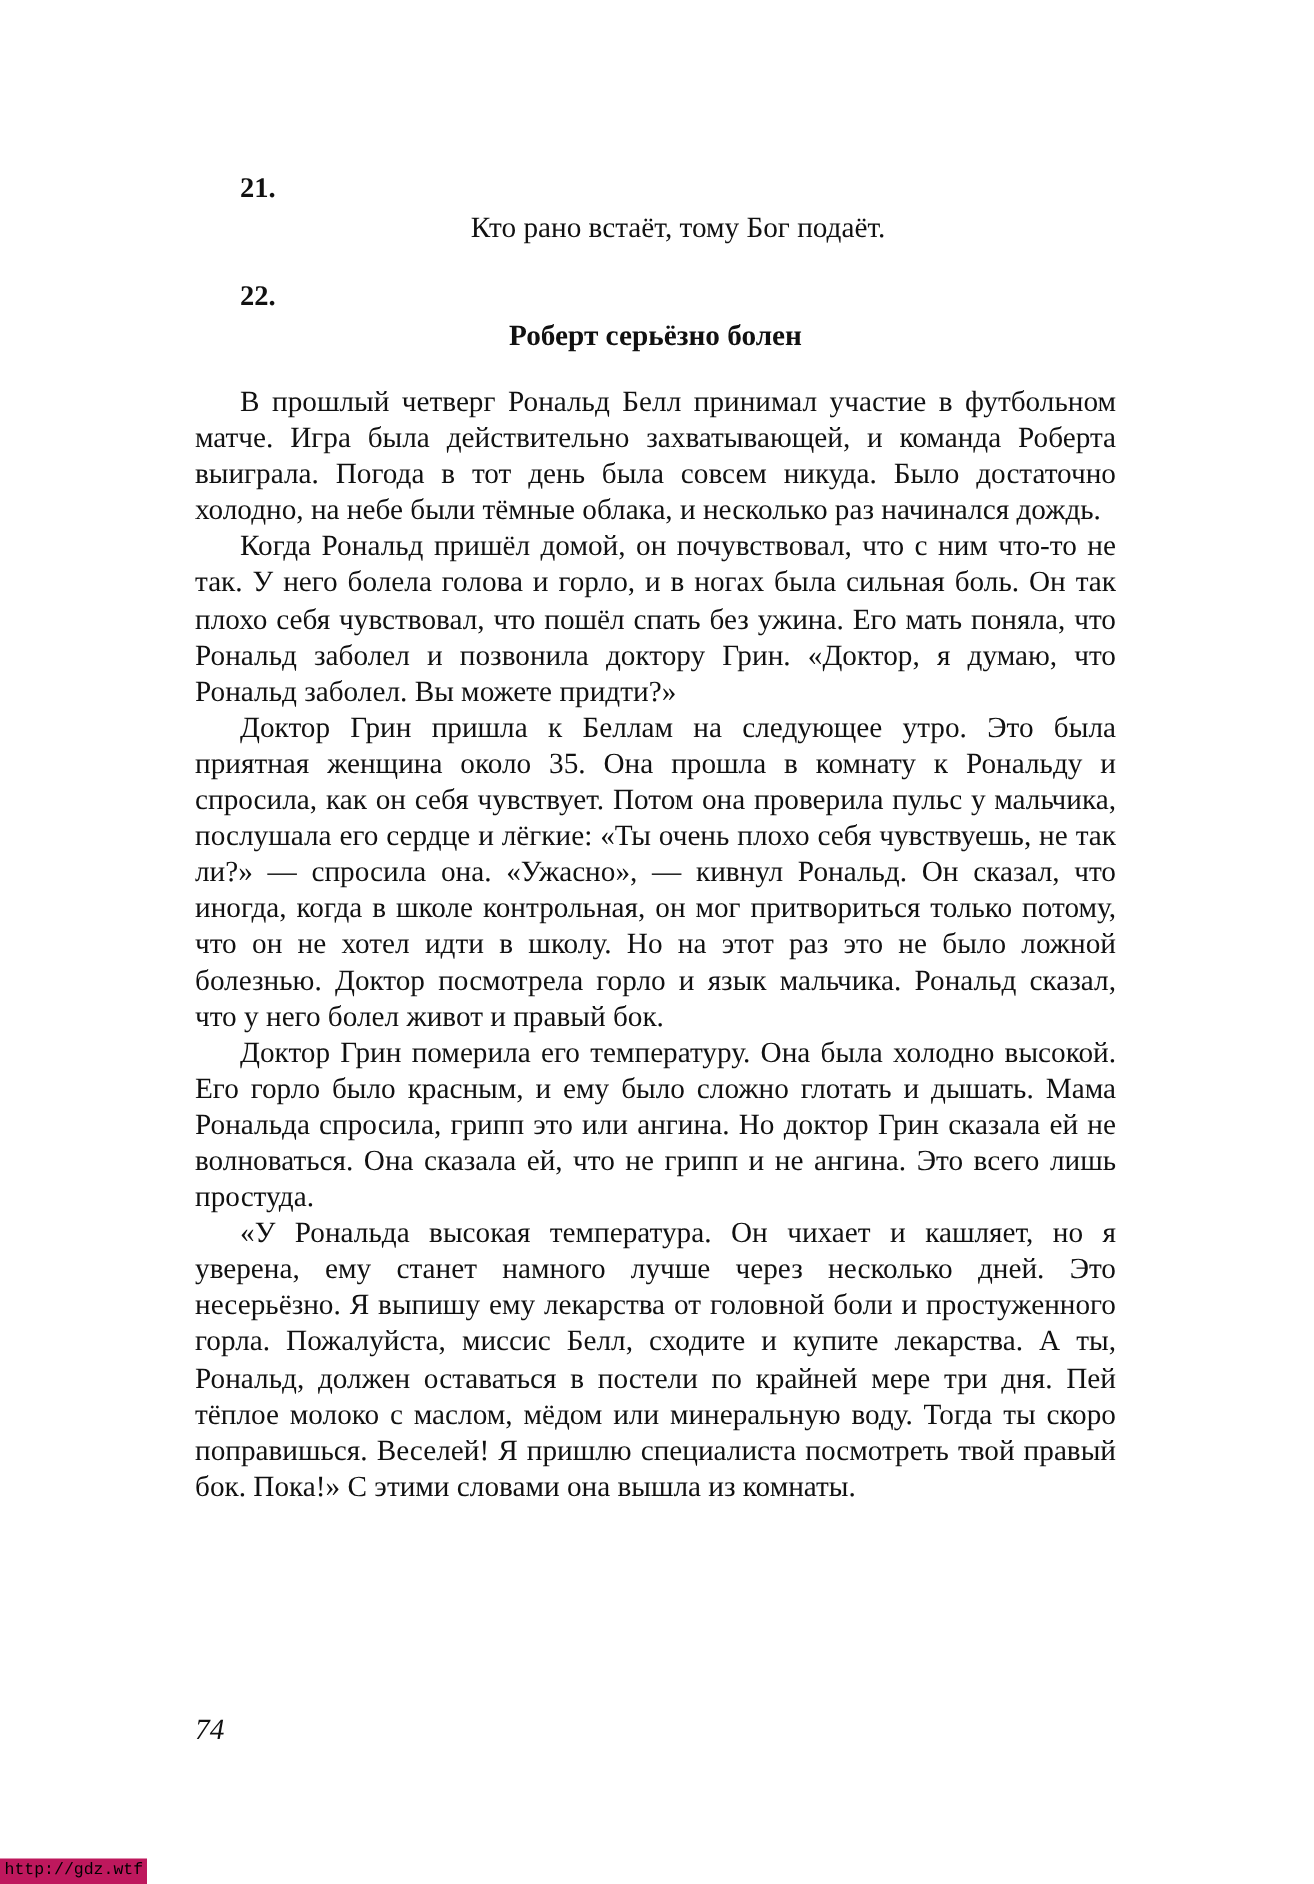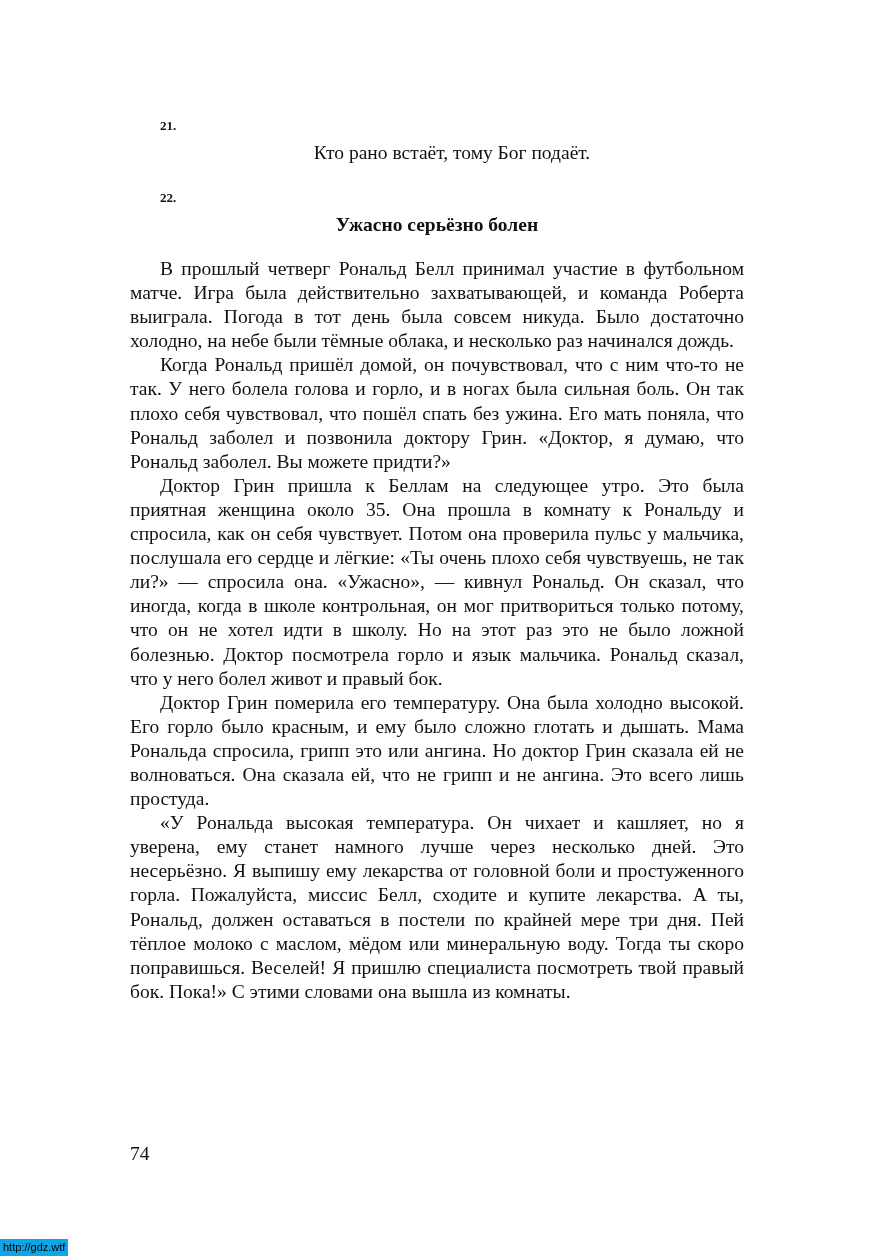--- a/index.html
+++ b/index.html
@@ -16,21 +16,21 @@
       color: #111111;
     }
     .page {
       position: absolute;
       left: 130px;
       top: 114px;
       width: 614px;
     }
     .ex-num {
       font-weight: bold;
-      font-size: 13px;
+      font-size: 19px;
       line-height: 24px;
       margin: 0;
       padding-left: 30px;
     }
     .plain-line {
       font-size: 19.5px;
       line-height: 24px;
       margin: 0;
       padding-left: 30px;
       text-align: center;
@@ -57,43 +57,44 @@
       text-indent: 30px;
       hyphens: manual;
     }
     .page-number {
       position: absolute;
       left: 130px;
       top: 1142px;
       font-size: 19.5px;
       line-height: 24px;
       margin: 0;
+      font-style: italic;
     }
     .watermark {
       position: absolute;
       left: 0;
       top: 1239px;
       height: 17px;
       padding: 0 3px;
-      background: #0ea5e9;
-      font-family: Liberation Sans, sans-serif;
+      background: #be185d;
+      font-family: Liberation Mono, monospace;
       font-size: 11px;
       line-height: 17px;
       color: #000000;
     }
   </style>
 </head>
 <body>
 
 <div class="page">
   <p class="ex-num" id="ex21-num">21.</p>
   <p class="plain-line" id="ex21-text">Кто рано встаёт, тому Бог подаёт.</p>
 
   <p class="ex-num" id="ex22-num">22.</p>
-  <h2 class="story-title">Ужасно серьёзно болен</h2>
+  <h2 class="story-title">Роберт серьёзно болен</h2>
 
   <div class="story">
     <p>В прошлый четверг Рональд Белл принимал участие в футбольном матче. Игра была действительно захватывающей, и команда Роберта выиграла. Погода в тот день была совсем никуда. Было достаточно холодно, на небе были тёмные облака, и несколько раз начинался дождь.</p>
     <p>Когда Рональд пришёл домой, он почувствовал, что с ним что-то не так. У него болела голова и горло, и в ногах была сильная боль. Он так плохо себя чувствовал, что пошёл спать без ужина. Его мать поняла, что Рональд заболел и позвонила доктору Грин. «Доктор, я думаю, что Рональд заболел. Вы можете придти?»</p>
     <p>Доктор Грин пришла к Беллам на следующее утро. Это была приятная женщина около 35. Она прошла в комнату к Рональду и спросила, как он себя чувствует. Потом она проверила пульс у мальчика, послушала его сердце и лёгкие: «Ты очень плохо себя чувствуешь, не так ли?» — спросила она. «Ужасно», — кивнул Рональд. Он сказал, что иногда, когда в школе контрольная, он мог притвориться только потому, что он не хотел идти в школу. Но на этот раз это не было ложной болезнью. Доктор посмотрела горло и язык мальчика. Рональд сказал, что у него болел живот и правый бок.</p>
     <p>Доктор Грин померила его температуру. Она была холодно высокой. Его горло было красным, и ему было сложно глотать и дышать. Мама Рональда спросила, грипп это или ангина. Но доктор Грин сказала ей не волноваться. Она сказала ей, что не грипп и не ангина. Это всего лишь простуда.</p>
     <p>«У Рональда высокая температура. Он чихает и кашляет, но я уверена, ему станет намного лучше через несколько дней. Это несерьёзно. Я выпишу ему лекарства от головной боли и простуженного горла. Пожалуйста, миссис Белл, сходите и купите лекарства. А ты, Рональд, должен оставаться в постели по крайней мере три дня. Пей тёплое молоко с маслом, мёдом или минеральную воду. Тогда ты скоро поправишься. Веселей! Я пришлю специалиста посмотреть твой правый бок. Пока!» С этими словами она вышла из комнаты.</p>
   </div>
 </div>
 

